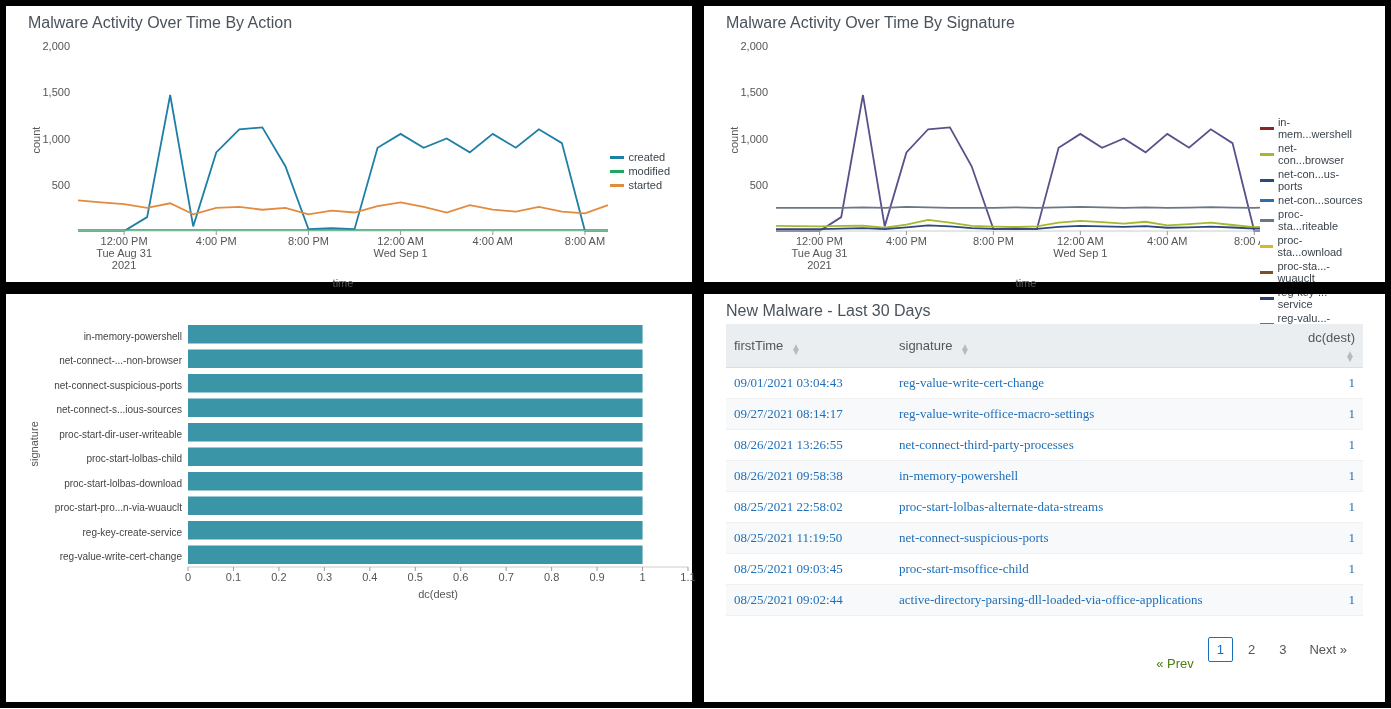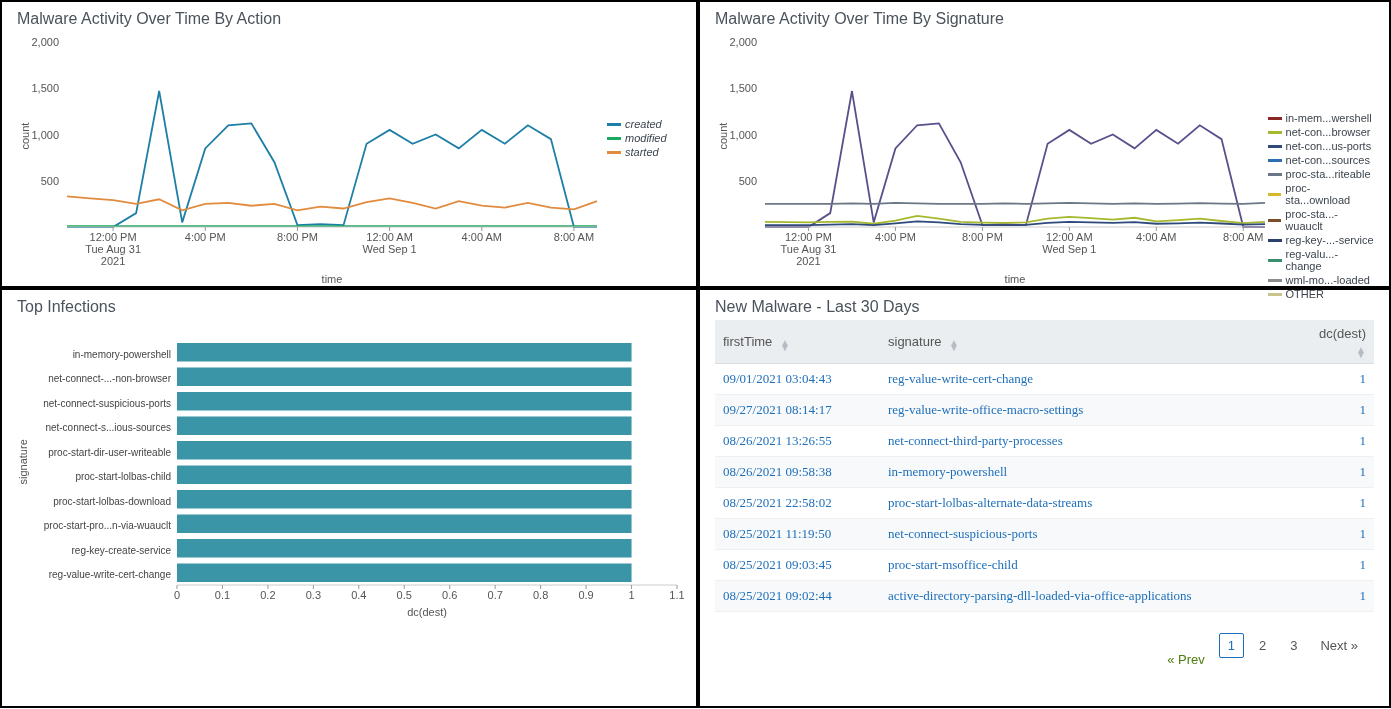--- a/index.html
+++ b/index.html
@@ -9,21 +9,21 @@
     font-size: 12px;
     color: #3c444d;
     background: #fff;
     width: 1391px;
   }
   .grid {
     display: grid;
     grid-template-columns: 698px 693px;
     grid-template-rows: 288px 420px;
   }
-  .panel { border: 2px solid #000000; padding: 8px 15px; position: relative; }
+  .panel { border: 6px solid #000000; padding: 8px 22px; position: relative; }
   .panel-title { font-size: 16px; color: #4a525b; font-weight: 400; margin-bottom: 4px; }
   .axis-label { font-size: 11px; fill: #555; }
   .tick-label { font-size: 11px; fill: #555; }
   .legend { font-size: 11px; }
   .legend-item { display:flex; align-items:center; gap:4px; margin-bottom:2px;}
   .legend-swatch { width:14px; height:3px; display:inline-block;}
   table.nm { width:100%; border-collapse: collapse; font-size:13px; }
   table.nm th { text-align:left; font-weight:400; padding:6px 8px; color:#555; background:#ebeef0; border-bottom:1px solid #ddd;}
   table.nm th:last-child, table.nm td:last-child{ text-align:right;}
   table.nm td { padding:7px 8px; border-bottom:1px solid #f0f0f0;font-family:Liberation Serif, serif;}
@@ -68,21 +68,21 @@
           <text x="280.4347826086956" y="209" text-anchor="middle" class="tick-label">8:00 PM</text>
           <line x1="372.60869565217394" y1="195" x2="372.60869565217394" y2="199" stroke="#999"></line>
           <text x="372.60869565217394" y="209" text-anchor="middle" class="tick-label">12:00 AM</text>
           <text x="372.60869565217394" y="221" text-anchor="middle" class="tick-label">Wed Sep 1</text>
           <line x1="464.7826086956522" y1="195" x2="464.7826086956522" y2="199" stroke="#999"></line>
           <text x="464.7826086956522" y="209" text-anchor="middle" class="tick-label">4:00 AM</text>
           <line x1="556.9565217391305" y1="195" x2="556.9565217391305" y2="199" stroke="#999"></line>
           <text x="556.9565217391305" y="209" text-anchor="middle" class="tick-label">8:00 AM</text>
           <text x="315" y="251" text-anchor="middle" class="axis-label">time</text>
         </svg>
-      <div class="legend" id="legend-action" style="margin-top:86px;font-style:italic;">
+      <div class="legend" id="legend-action" style="margin-top:115px;">
           <div class="legend-item">
             <span class="legend-swatch" style="background:#1e7fa6"></span>
             <span>created</span>
           </div>
           <div class="legend-item">
             <span class="legend-swatch" style="background:#1da860"></span>
             <span>modified</span>
           </div>
           <div class="legend-item">
             <span class="legend-swatch" style="background:#e28b3e"></span>
@@ -166,21 +166,20 @@
           </div>
           <div class="legend-item">
             <span class="legend-swatch" style="background:#c9c58a"></span>
             <span>OTHER</span>
           </div>
         </div>
     </div>
   </div>
 
   <div class="panel">
-    <div class="panel-title">Top Infections</div>
     <svg id="svg-top" width="670" height="300">
         <text x="0" y="0" class="axis-label" transform="translate(10,164.5) rotate(-90)">signature</text>
         <rect x="160" y="23" width="454.5454545454545" height="18.5" fill="#3a96a6"></rect>
         <text x="154" y="35.25" class="hbar-label" dominant-baseline="middle">in-memory-powershell</text>
         <rect x="160" y="47.5" width="454.5454545454545" height="18.5" fill="#3a96a6"></rect>
         <text x="154" y="59.75" class="hbar-label" dominant-baseline="middle">net-connect-...-non-browser</text>
         <rect x="160" y="72" width="454.5454545454545" height="18.5" fill="#3a96a6"></rect>
         <text x="154" y="84.25" class="hbar-label" dominant-baseline="middle">net-connect-suspicious-ports</text>
         <rect x="160" y="96.5" width="454.5454545454545" height="18.5" fill="#3a96a6"></rect>
         <text x="154" y="108.75" class="hbar-label" dominant-baseline="middle">net-connect-s...ious-sources</text>

